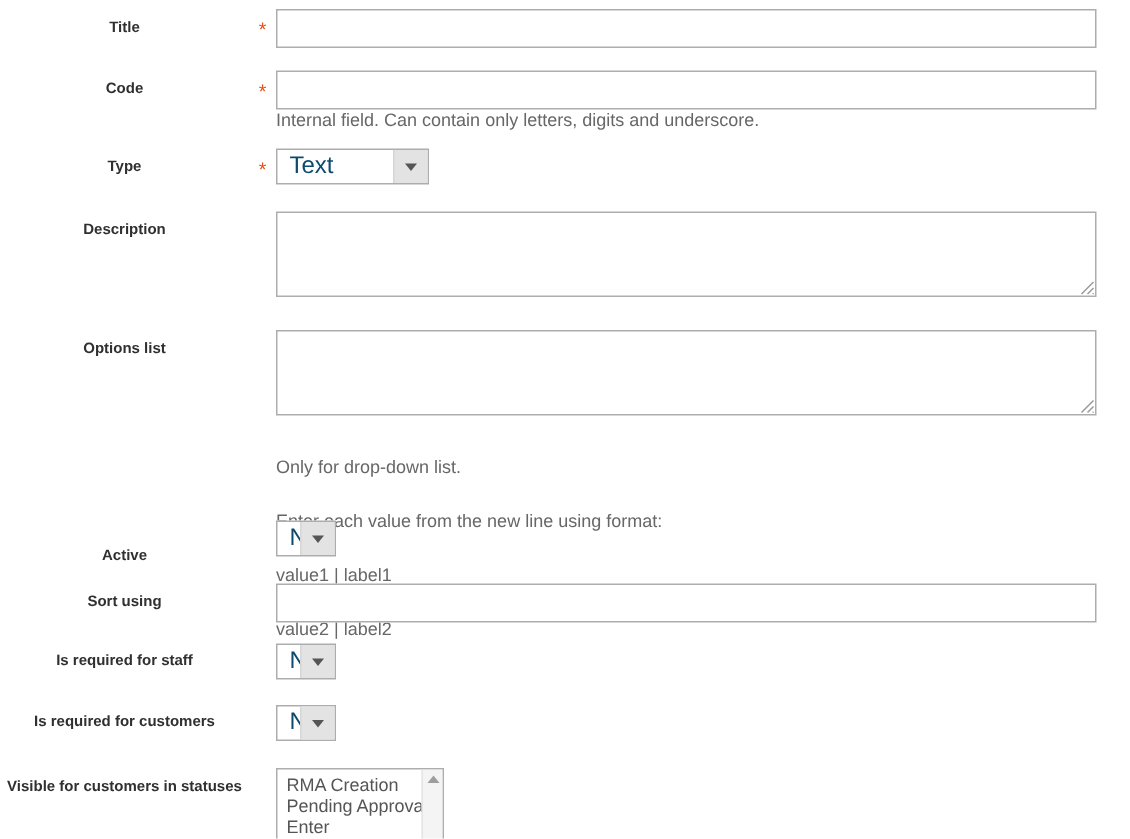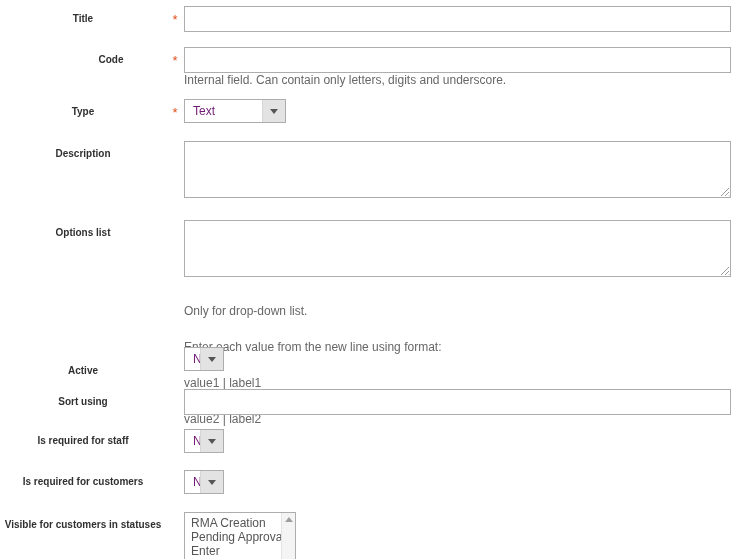--- a/index.html
+++ b/index.html
@@ -106,22 +106,22 @@
   }
   .select .sel-value {
     position: absolute;
     left: 0;
     top: 0;
     bottom: 0;
     right: 22px;
     display: flex;
     align-items: center;
     padding-left: 8px;
-    font-size: 12px;
-    color: #701a75;
+    font-size: 16px;
+    color: #0c4a6e;
     white-space: nowrap;
     overflow: hidden;
   }
   .select .sel-btn {
     position: absolute;
     top: 0;
     bottom: 0;
     right: 0;
     width: 22px;
     background: #e3e3e3;
@@ -196,21 +196,21 @@
 
 <div id="form">
 
   <div class="field" style="top:6px;">
     <div class="label" style="top:6px;">Title</div>
     <div class="req" style="left:168px; top:7px;">*</div>
     <input class="text-input wide control" type="text" style="top: 0px;" value="">
   </div>
 
   <div class="field" style="top:47px;">
-    <div class="label" style="top:6px;margin-left:28px;">Code</div>
+    <div class="label" style="top:6px;">Code</div>
     <div class="req" style="left:168px; top:7px;">*</div>
     <input class="text-input wide control" type="text" style="top: 0px;" value="">
     <div class="note" style="top:27px;">Internal field. Can contain only letters, digits and underscore.</div>
   </div>
 
   <div class="field" style="top:99px;">
     <div class="label" style="top:6px;">Type</div>
     <div class="req" style="left:168px; top:7px;">*</div>
     <div class="select type control" style="top:0px;">
       <div class="sel-value">Text</div>

